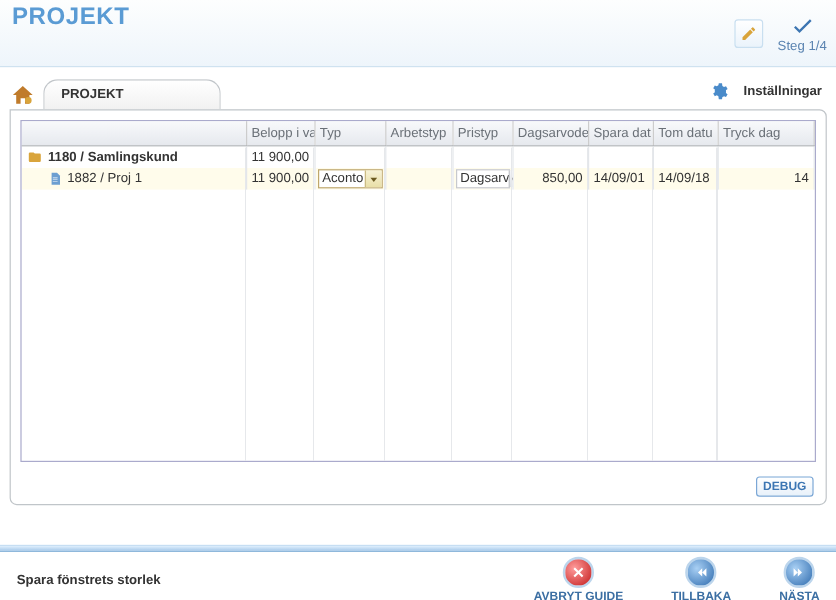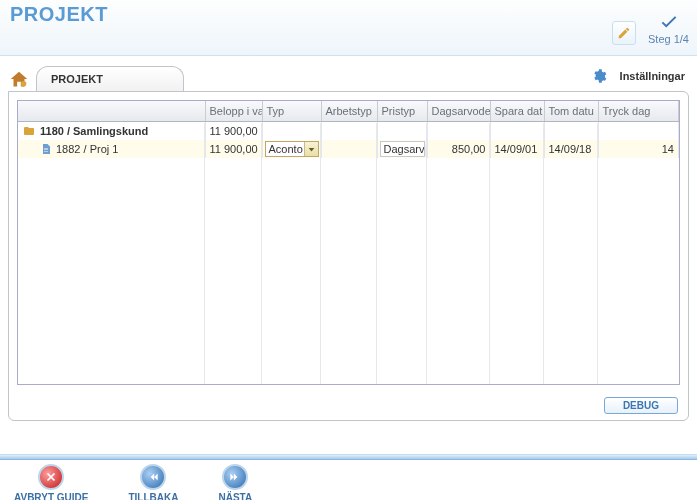--- a/index.html
+++ b/index.html
@@ -33,21 +33,21 @@
   .subtitle {
     font-size: 11px;
     color: #666;
     margin-top: 2px;
   }
   .header-right {
     position: absolute;
     right: 8px;
     top: 10px;
     display: flex;
-    align-items: flex-end;
+    align-items: center;
     gap: 12px;
     margin-left: 12px;
   }
   .editbtn {
     width: 24px;
     height: 24px;
     border: 1px solid #c9dff0;
     border-radius: 3px;
     background: linear-gradient(#fff,#eaf3fb);
     display: flex;
@@ -170,21 +170,21 @@
   .debugbtn {
     position: absolute;
     right: 10px;
     bottom: 6px;
     border: 1px solid #7ba7d6;
     border-radius: 3px;
     background: linear-gradient(#fff,#e8f1fa);
     color: #3c76b3;
     font-size: 10px;
     font-weight: bold;
-    padding: 2px 18px;
+    padding: 2px 5px;
   }
 
   
   .footer {
     position: absolute;
     left: 0; right: 0; bottom: 0;
     height: 52px;
     padding-top: 6px;
     background: #fff;
   }
@@ -356,20 +356,21 @@
         </tbody>
       </table>
     </div>
     <div class="debugbtn">DEBUG</div>
   </div>
 </div>
 
 <div class="footer">
   <div class="footersep"></div>
   <div class="footerbody">
+    <div class="footerleft">Spara fönstrets storlek</div>
     <div class="footerbtns">
       <div class="fbtn">
         <div class="circle red">
             <svg viewBox="0 0 24 24">
               <path stroke="#fff" stroke-width="3" fill="none" d="M6 6l12 12M18 6L6 18"></path>
             </svg>
           </div>
         <div class="lbl">AVBRYT GUIDE</div>
       </div>
       <div class="fbtn">

